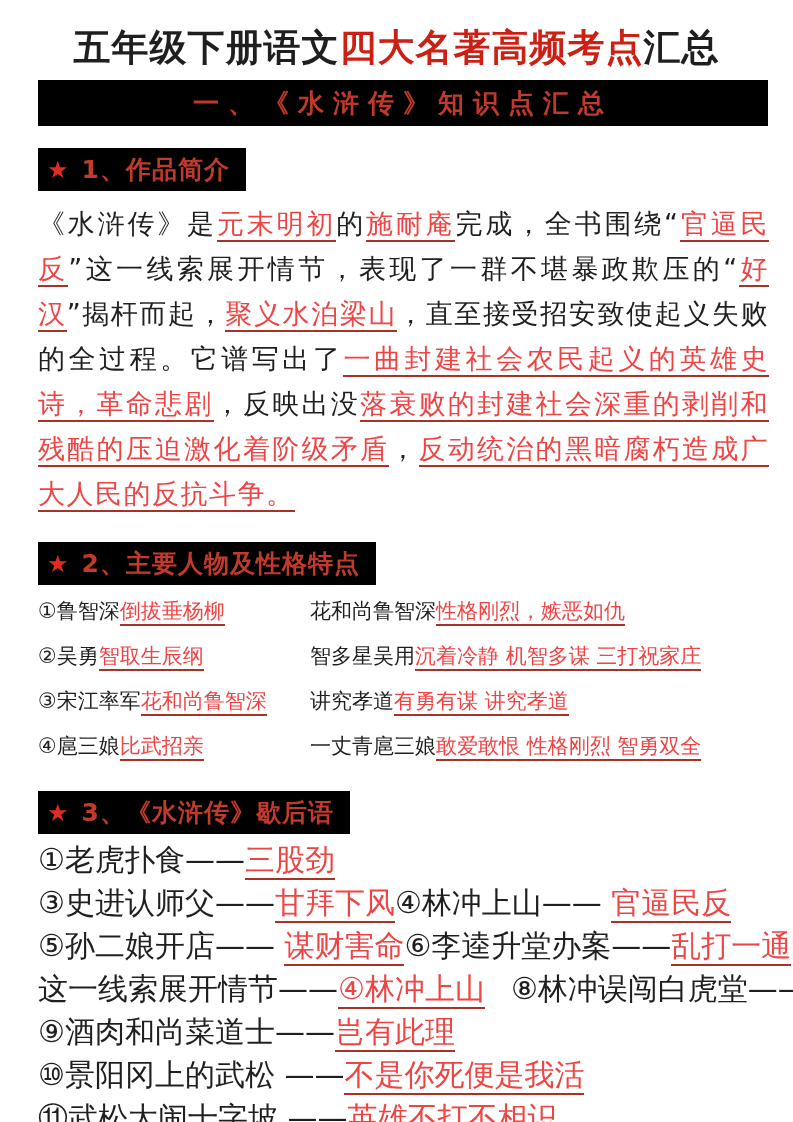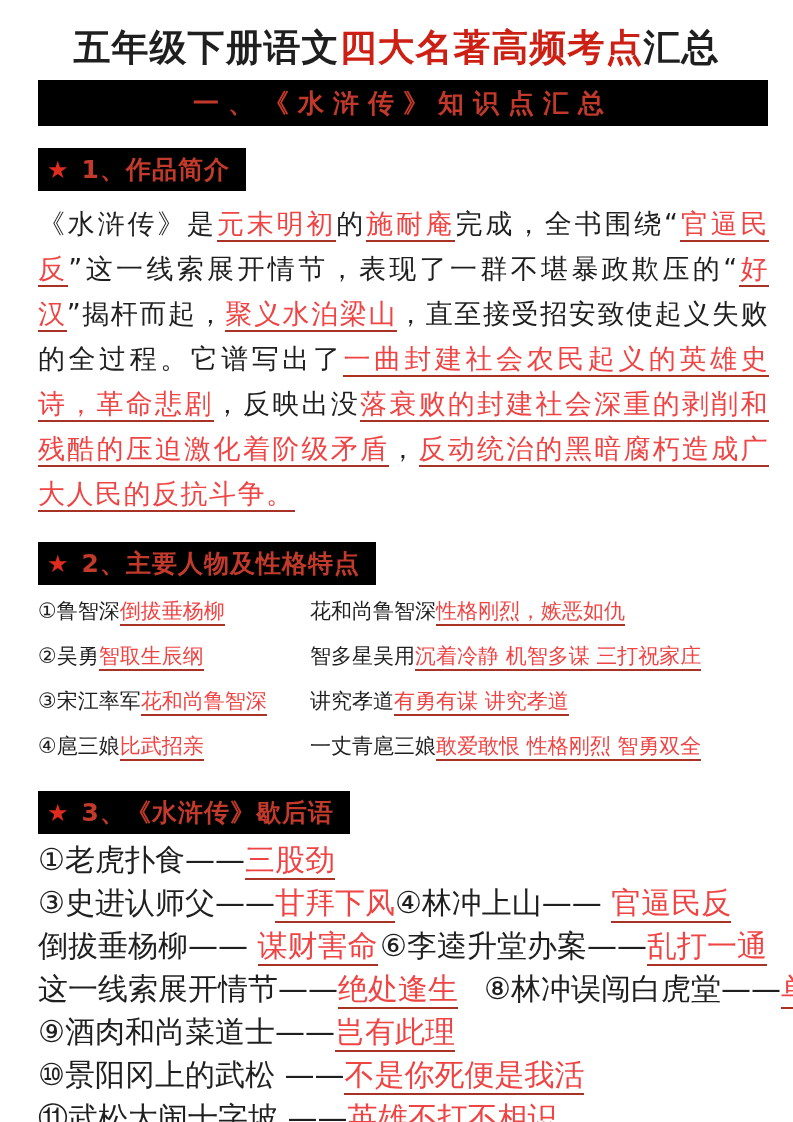--- a/index.html
+++ b/index.html
@@ -128,25 +128,25 @@
   </div>
 
   <div class="xhy-row cols">
     <span class="xhy-item"><span>①老虎扑食——</span><span class="red-u">三股劲</span></span>
   </div>
   <div class="xhy-row cols">
     <span class="xhy-item"><span>③史进认师父——</span><span class="red-u">甘拜下风</span></span>
     <span class="xhy-item"><span>④林冲上山—— </span><span class="red-u">官逼民反</span></span>
   </div>
   <div class="xhy-row cols">
-    <span class="xhy-item"><span>倒拔垂杨柳—— </span><span class="red-u">谋财害命</span></span>
+    <span class="xhy-item"><span>⑤孙二娘开店—— </span><span class="red-u">谋财害命</span></span>
     <span class="xhy-item"><span>⑥李逵升堂办案——</span><span class="red-u">乱打一通</span></span>
   </div>
   <div class="xhy-row wide">
-    <span class="xhy-item"><span>这一线索展开情节——</span><span class="red-u">绝处逢生</span></span>
+    <span class="xhy-item"><span>这一线索展开情节——</span><span class="red-u">④林冲上山</span></span>
     <span class="xhy-item"><span>⑧林冲误闯白虎堂——</span><span class="red-u">单刀直入</span></span>
   </div>
   <div class="xhy-row">
     <span class="xhy-item"><span>⑨酒肉和尚菜道士——</span><span class="red-u">岂有此理</span></span>
   </div>
   <div class="xhy-row">
     <span class="xhy-item"><span>⑩景阳冈上的武松 ——</span><span class="red-u">不是你死便是我活</span></span>
   </div>
   <div class="xhy-row">
     <span class="xhy-item"><span>⑪武松大闹十字坡 ——</span><span class="red-u">英雄不打不相识</span></span>

